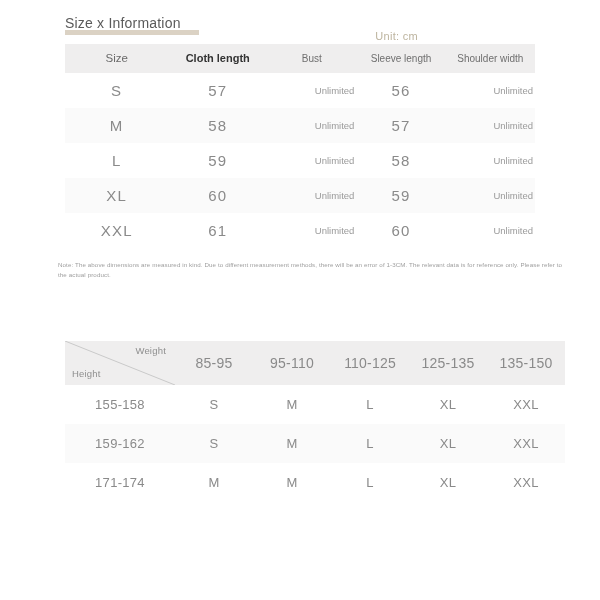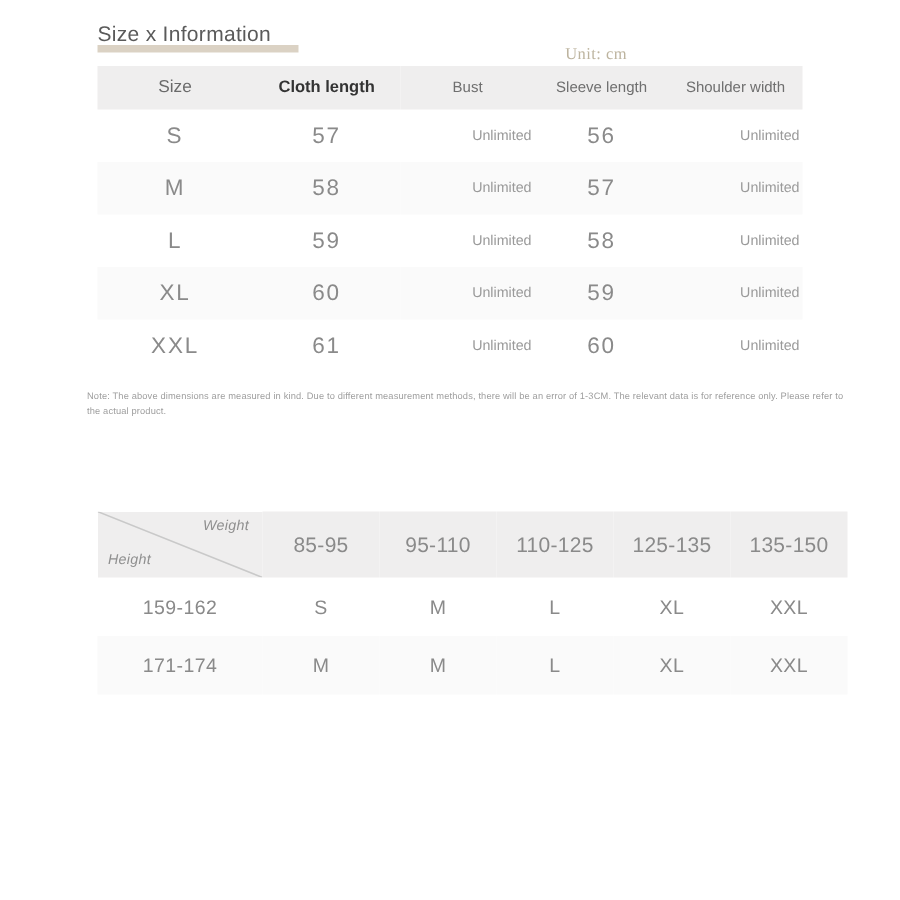--- a/index.html
+++ b/index.html
@@ -48,21 +48,20 @@
     z-index: 1;
   }
 
   .unit-label {
     position: absolute;
     right: 58px;
     top: 30px;
     font-size: 11px;
     color: #bdb49f;
     letter-spacing: 0.3px;
-    font-family: Liberation Serif, serif;
   }
 
   
   table {
     border-collapse: collapse;
     width: 470px;
     table-layout: fixed;
   }
   .tbl-wrap {
     margin-left: 65px;
@@ -144,21 +143,20 @@
     padding: 13px 2px;
     letter-spacing: 0.2px;
     font-weight: normal;
   }
 
   th.corner {
     position: relative;
     padding: 0 !important;
     height: 44px;
     overflow: hidden;
-    font-style: italic;
   }
   th.corner .diag {
     position: absolute;
     left: 0;
     top: 0;
     width: 100%;
     height: 100%;
   }
   th.corner .diag line {
     stroke: #c9c9c9;
@@ -300,20 +298,28 @@
           </th>
           <th>85-95</th>
           <th>95-110</th>
           <th>110-125</th>
           <th>125-135</th>
           <th>135-150</th>
         </tr>
       </thead>
       <tbody>
         <tr>
+          <td>155-158</td>
+          <td>S</td>
+          <td>M</td>
+          <td>L</td>
+          <td>XL</td>
+          <td>XXL</td>
+        </tr>
+        <tr>
           <td>159-162</td>
           <td>S</td>
           <td>M</td>
           <td>L</td>
           <td>XL</td>
           <td>XXL</td>
         </tr>
         <tr>
           <td>171-174</td>
           <td>M</td>

